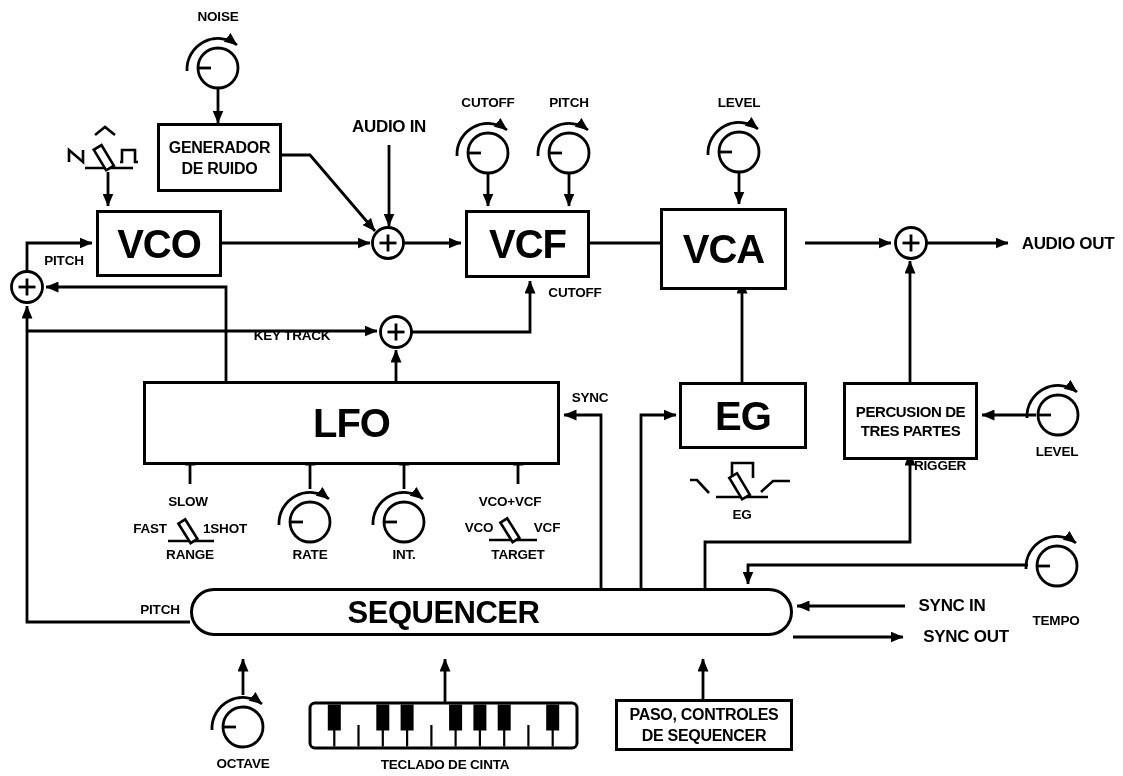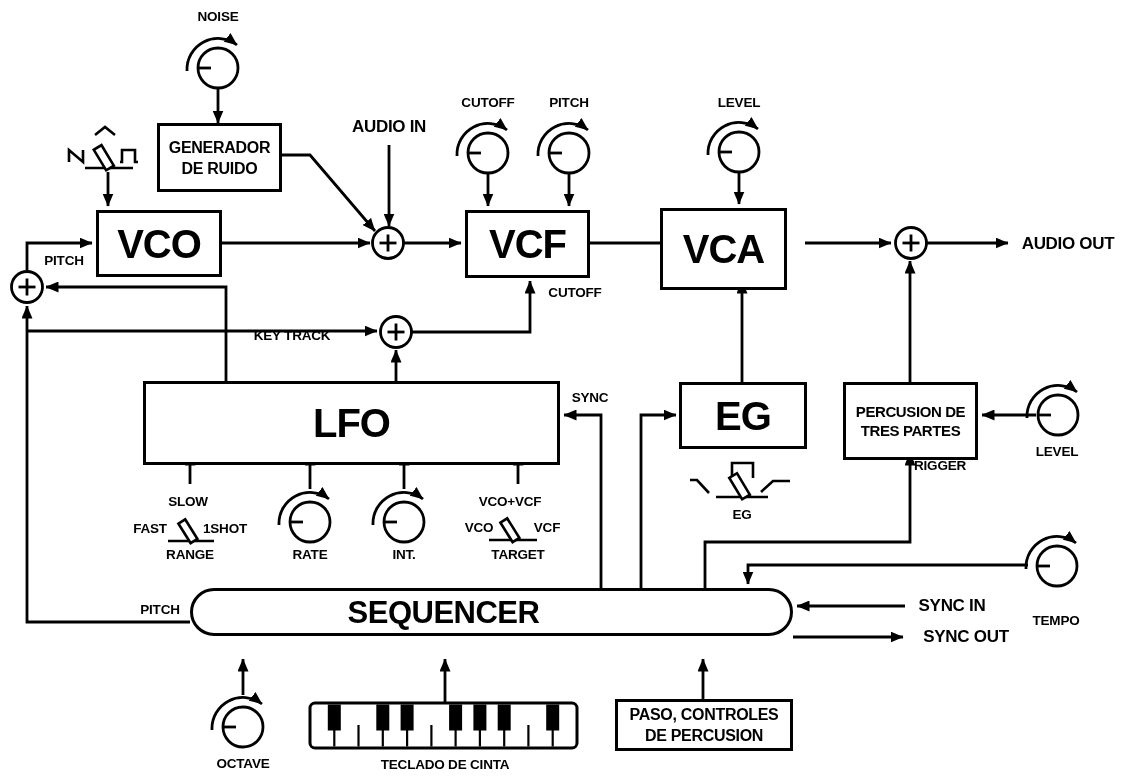--- a/index.html
+++ b/index.html
@@ -198,21 +198,21 @@
     <span>PERCUSION DE</span>
     <span>TRES PARTES</span>
   </div>
 
   <div class="box med" style="left:190px;top:588px;width:603px;height:48px;border-radius:26px;">
     <span style="position:relative;left:-48px;">SEQUENCER</span>
   </div>
 
   <div class="box sm2" style="left:615px;top:699px;width:178px;height:52px;">
     <span>PASO, CONTROLES</span>
-    <span>DE PERCUSION</span>
+    <span>DE SEQUENCER</span>
   </div>
 
   <span class="lbl" style="left:218px;top:16px;">NOISE</span>
   <span class="lbl" style="left:488px;top:102px;">CUTOFF</span>
   <span class="lbl" style="left:569px;top:102px;">PITCH</span>
   <span class="lbl" style="left:739px;top:102px;">LEVEL</span>
   <span class="lbl lbl-lg" style="left:389px;top:127px;">AUDIO IN</span>
   <span class="lbl lbl-lg" style="left:1068px;top:244px;">AUDIO OUT</span>
   <span class="lbl" style="left:64px;top:260px;">PITCH</span>
   <span class="lbl" style="left:292px;top:317px;margin-top:18px;">KEY TRACK</span>

